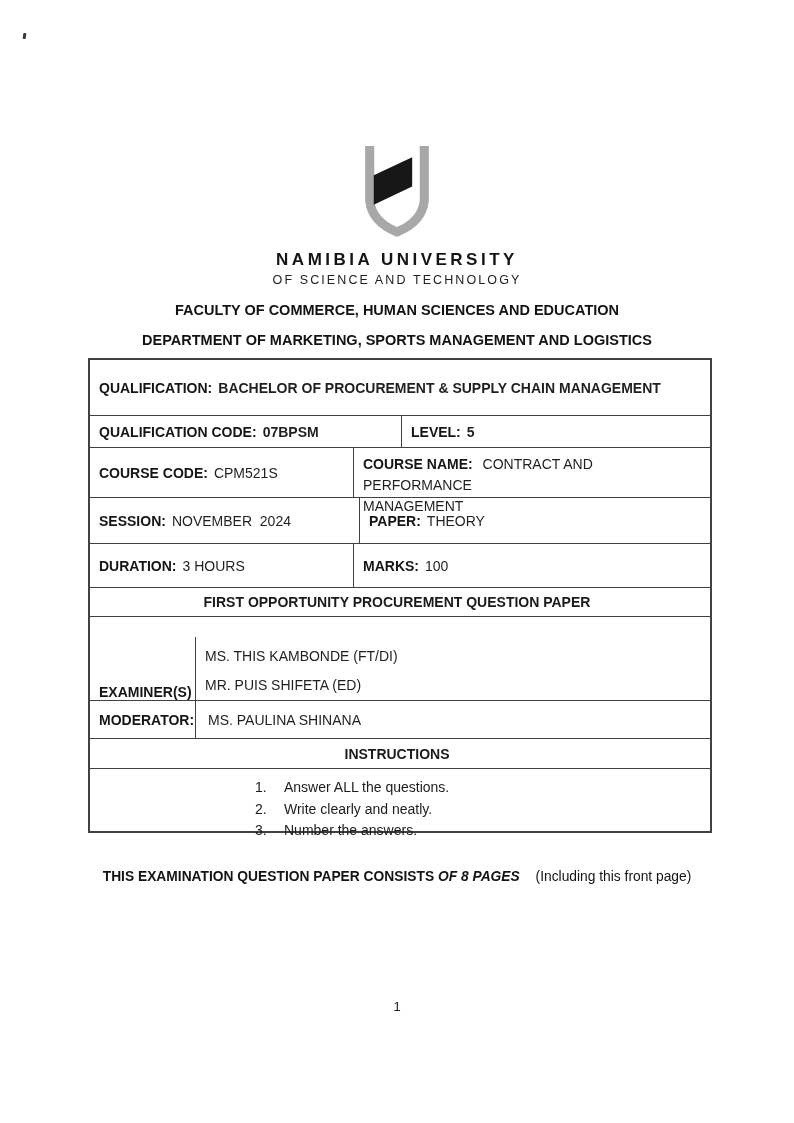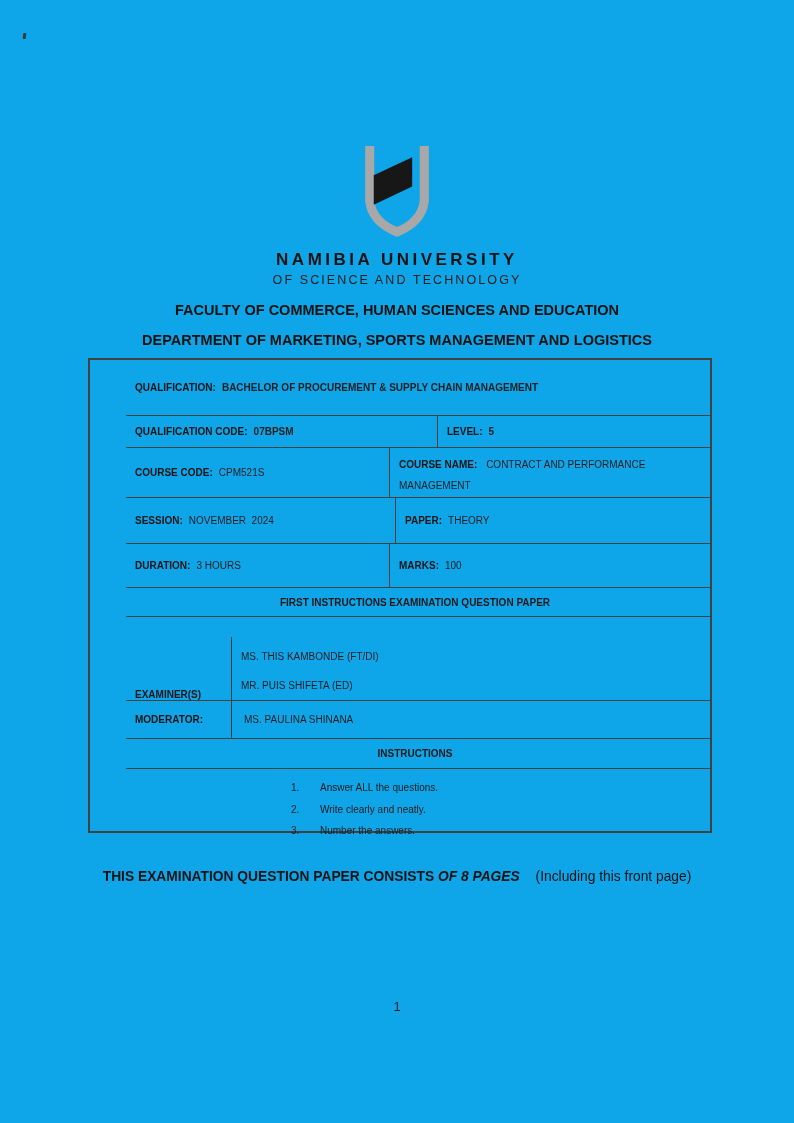--- a/index.html
+++ b/index.html
@@ -1,21 +1,21 @@
 <!DOCTYPE html>
 <html><head>
 <meta charset="utf-8">
 <style>
   * { margin:0; padding:0; box-sizing:border-box; }
   html,body { background:#e9e9e9; }
   .page {
     position:relative;
     width:794px; height:1123px;
     margin:0 auto;
-    background:#0ea5e9;
+    background:#ffffff;
     font-family:"Liberation Sans", sans-serif;
     color:#1a1a1a;
     overflow:hidden;
   }
   .speck{
     position:absolute; left:23px; top:33px;
     width:3px; height:6px; background:#3a3a3a; border-radius:1px;
     transform:rotate(8deg);
   }
   
@@ -38,22 +38,21 @@
   }
   .dept-line{
     position:absolute; top:332px; left:0; width:100%;
     text-align:center; font-size:14.5px; font-weight:700; color:#131313;
   }
   
   .exam-table{
     position:absolute; left:88px; top:358px; width:624px;
     border:2px solid #414141;
     background:transparent;
-    font-size:10px;
-    padding-left:36px;
+    font-size:14px;
   }
   .row{ display:flex; border-top:1.5px solid #414141; align-items:stretch; }
   .row:first-child{ border-top:none; }
   .cell{ display:flex; align-items:center; padding-left:9px; padding-right:6px; }
   .cell.vdiv{ border-left:1.5px solid #414141; }
   .r1{ height:55px; }
   .r2{ height:32px;gap:48px; }
   .r3{ height:50px; }
   .r4{ height:46px;gap:6px; }
   .r5{ height:44px; }
@@ -156,21 +155,21 @@
         <span class="lbl">DURATION:</span>
         <span class="val">3 HOURS</span>
       </div>
       <div class="cell vdiv grow">
         <span class="lbl">MARKS:</span>
         <span class="val">100</span>
       </div>
     </div>
 
     <div class="row r6">
-      <div class="cell grow center-row">FIRST INSTRUCTIONS EXAMINATION QUESTION PAPER</div>
+      <div class="cell grow center-row">FIRST OPPORTUNITY PROCUREMENT QUESTION PAPER</div>
     </div>
 
     <div class="row r7">
       <div class="cell w-labelcol top-align">
         <span class="lbl">EXAMINER(S)</span>
       </div>
       <div class="cell vdiv grow examiner-list">
         <div class="examiner-item">MS. THIS KAMBONDE (FT/DI)</div>
         <div class="examiner-item">MR. PUIS SHIFETA (ED)</div>
       </div>

